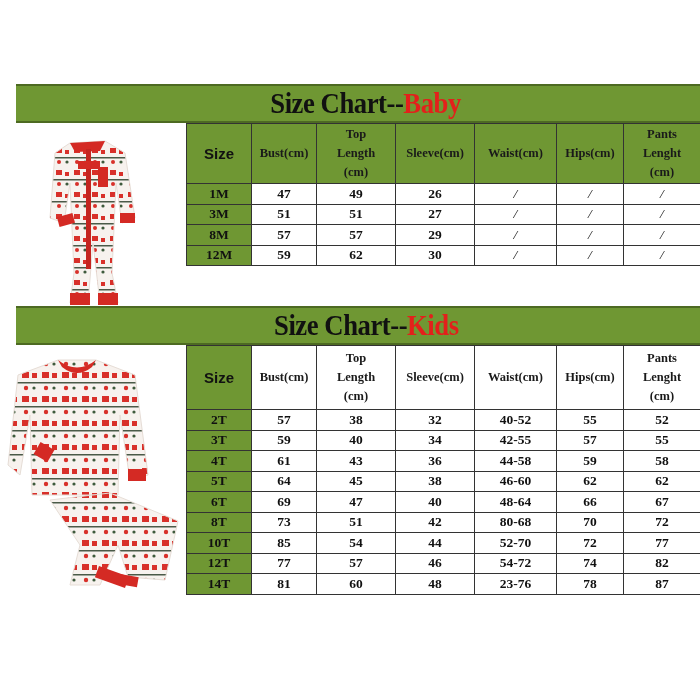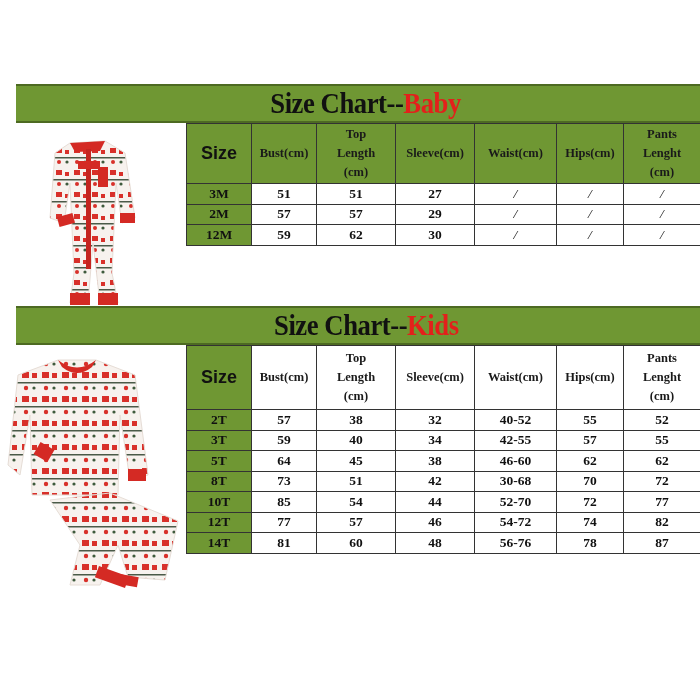--- a/index.html
+++ b/index.html
@@ -11,21 +11,21 @@
                display:flex; align-items:center; justify-content:center; }
   .title-bar .t { font-family:"Liberation Serif", serif; font-weight:bold; font-size:29px; color:#111; letter-spacing:-0.5px;
                   transform:scaleX(0.92); }
   .title-bar .accent { color:#e3201b; }
   .img-box { position:absolute; left:0; width:186px; background:#ffffff; overflow:hidden; }
   table.sz { position:absolute; left:186px; width:514px; border-collapse:collapse; table-layout:fixed; }
   table.sz td { border:1px solid #333; text-align:center; font-weight:bold; font-size:13px; color:#111; padding:0;
                 font-family:"Liberation Serif", serif; }
   table.sz td.green { background:#6f9733; }
   table.sz td.white { background:#ffffff; }
-  table.sz td.sizehead { font-family:"Liberation Sans", sans-serif; font-size:18px; font-weight:bold; }
+  table.sz td.sizehead { font-family:"Liberation Sans", sans-serif; font-size:15px; font-weight:bold; }
   table.sz td.hd { font-size:12.5px; line-height:19px; color:#1a1a1a; }
   table.sz tr.data td { height:19.5px; font-size:13.5px; }
   table.sz td.slash { font-weight:normal; font-style:italic; }
   svg { display:block; }
 </style>
 </head>
 <body>
 
 <div class="chart">
 
@@ -84,30 +84,39 @@
       <td class="green hd">Sleeve(cm)</td>
       <td class="green hd">Waist(cm)</td>
       <td class="green hd">Hips(cm)</td>
       <td class="green hd">
         <div>Pants</div>
         <div>Lenght</div>
         <div>(cm)</div>
       </td>
     </tr>
     <tr class="data">
+      <td class="green">1M</td>
+      <td class="white">47</td>
+      <td class="white">49</td>
+      <td class="white">26</td>
+      <td class="white slash">/</td>
+      <td class="white slash">/</td>
+      <td class="white slash">/</td>
+    </tr>
+    <tr class="data">
       <td class="green">3M</td>
       <td class="white">51</td>
       <td class="white">51</td>
       <td class="white">27</td>
       <td class="white slash">/</td>
       <td class="white slash">/</td>
       <td class="white slash">/</td>
     </tr>
     <tr class="data">
-      <td class="green">2M</td>
+      <td class="green">8M</td>
       <td class="white">57</td>
       <td class="white">57</td>
       <td class="white">29</td>
       <td class="white slash">/</td>
       <td class="white slash">/</td>
       <td class="white slash">/</td>
     </tr>
     <tr class="data">
       <td class="green">12M</td>
       <td class="white">59</td>
@@ -188,34 +197,52 @@
     <tr class="data">
       <td class="green">3T</td>
       <td class="white">59</td>
       <td class="white">40</td>
       <td class="white">34</td>
       <td class="white">42-55</td>
       <td class="white">57</td>
       <td class="white">55</td>
     </tr>
     <tr class="data">
+      <td class="green">4T</td>
+      <td class="white">61</td>
+      <td class="white">43</td>
+      <td class="white">36</td>
+      <td class="white">44-58</td>
+      <td class="white">59</td>
+      <td class="white">58</td>
+    </tr>
+    <tr class="data">
       <td class="green">5T</td>
       <td class="white">64</td>
       <td class="white">45</td>
       <td class="white">38</td>
       <td class="white">46-60</td>
       <td class="white">62</td>
       <td class="white">62</td>
     </tr>
     <tr class="data">
+      <td class="green">6T</td>
+      <td class="white">69</td>
+      <td class="white">47</td>
+      <td class="white">40</td>
+      <td class="white">48-64</td>
+      <td class="white">66</td>
+      <td class="white">67</td>
+    </tr>
+    <tr class="data">
       <td class="green">8T</td>
       <td class="white">73</td>
       <td class="white">51</td>
       <td class="white">42</td>
-      <td class="white">30-68</td>
+      <td class="white">80-68</td>
       <td class="white">70</td>
       <td class="white">72</td>
     </tr>
     <tr class="data">
       <td class="green">10T</td>
       <td class="white">85</td>
       <td class="white">54</td>
       <td class="white">44</td>
       <td class="white">52-70</td>
       <td class="white">72</td>
@@ -228,19 +255,19 @@
       <td class="white">46</td>
       <td class="white">54-72</td>
       <td class="white">74</td>
       <td class="white">82</td>
     </tr>
     <tr class="data">
       <td class="green">14T</td>
       <td class="white">81</td>
       <td class="white">60</td>
       <td class="white">48</td>
-      <td class="white">56-76</td>
+      <td class="white">23-76</td>
       <td class="white">78</td>
       <td class="white">87</td>
     </tr>
   </tbody>
     </table>
 </div>
 
 </body></html>

